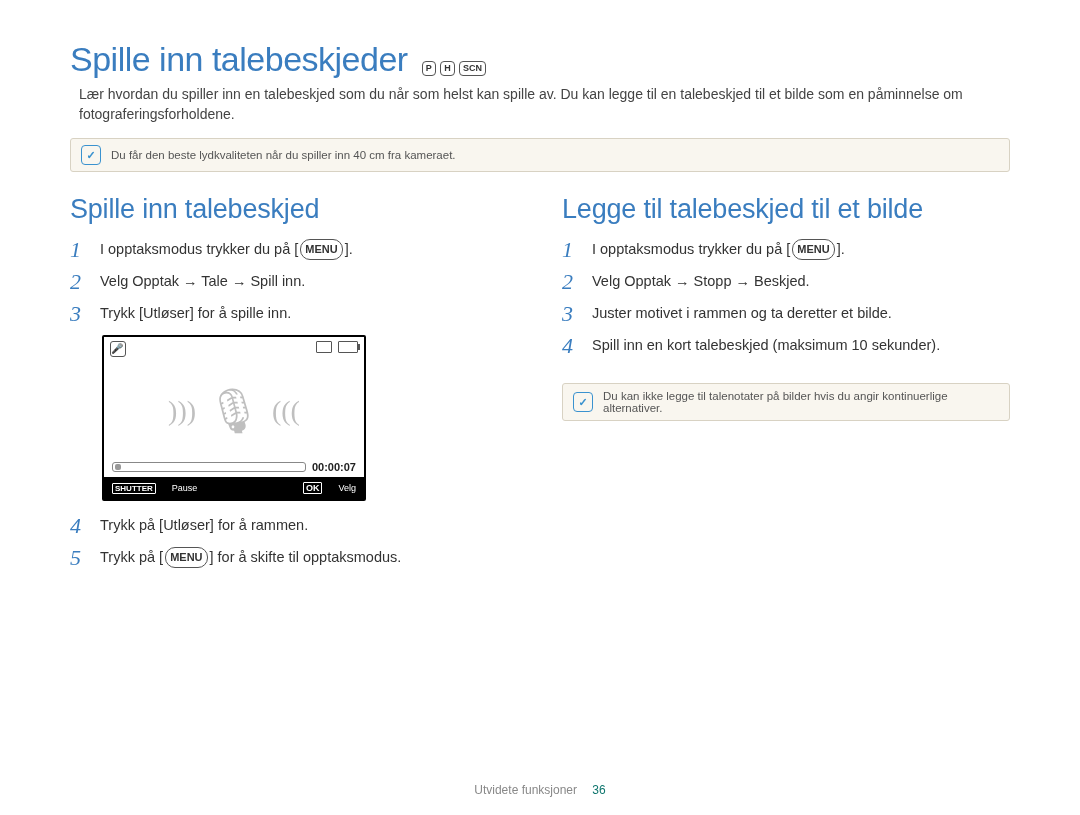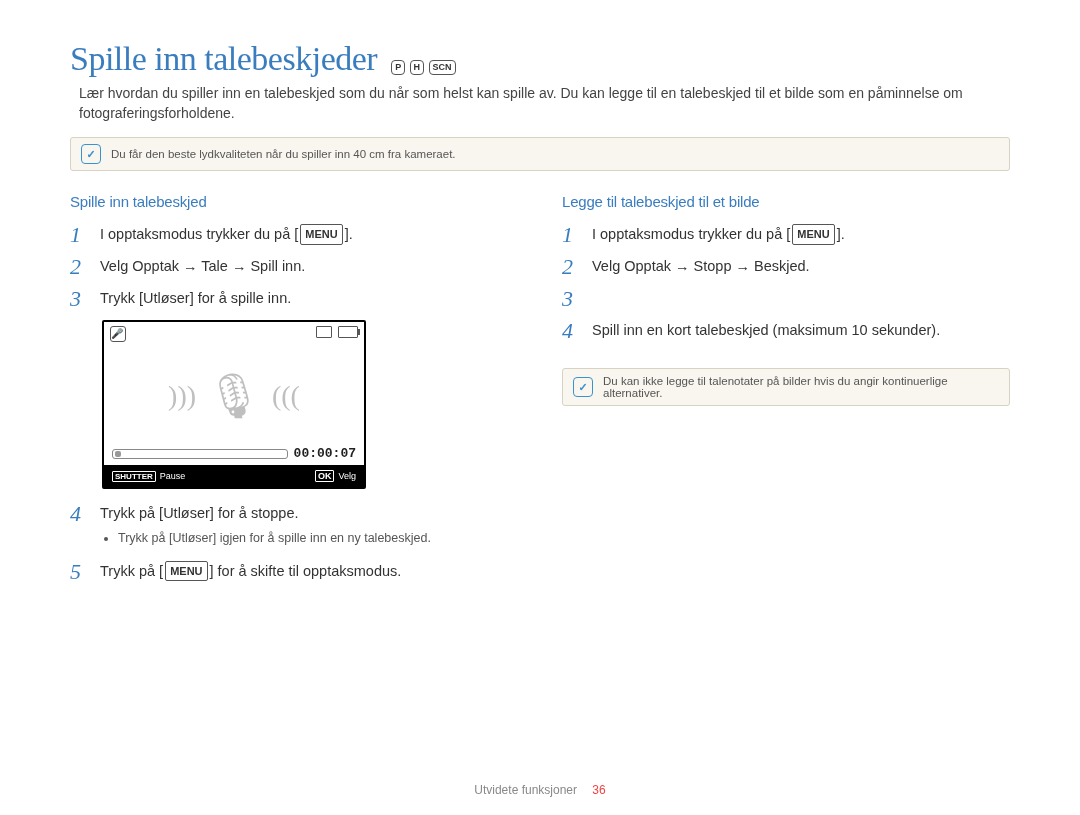--- a/index.html
+++ b/index.html
@@ -13,21 +13,20 @@
     padding: 40px 70px 10px 70px;
     position: relative;
   }
   .title-row { display: flex; align-items: baseline; gap: 14px; }
   .page-title {
     color: #3a7dbf;
     font-size: 34px;
     font-weight: 400;
     letter-spacing: -0.5px;
     margin: 0;
-    font-family: Liberation Serif, serif;
   }
   .mode-icon {
     display: inline-block;
     border: 1px solid #555;
     border-radius: 4px;
     font-size: 9px;
     font-weight: bold;
     padding: 2px 3px;
     line-height: 1;
     color: #333;
@@ -52,41 +51,41 @@
     border: 1.5px solid #3a92cf;
     color: #3a92cf;
     border-radius: 4px;
     width: 18px; height: 18px;
     display: inline-flex; align-items: center; justify-content: center;
     font-weight: bold; font-size: 11px;
     flex: 0 0 auto;
   }
   .columns { display: flex; gap: 44px; }
   .col { flex: 1; min-width: 0; }
-  .section-heading { color: #3a7dbf; font-size: 15px; font-weight: 400; margin: 0 0 14px; letter-spacing: -0.2px; }
+  .section-heading { color: #3a7dbf; font-size: 27px; font-weight: 400; margin: 0 0 14px; letter-spacing: -0.2px; }
   .step {
     display: flex;
     align-items: flex-start;
     gap: 12px;
     margin-bottom: 10px;
   }
   .step-num {
     color: #3a7dbf;
     font-size: 22px;
     font-style: italic;
     font-family: Georgia, "Times New Roman", serif;
     line-height: 1;
     width: 18px;
     flex: 0 0 auto;
   }
   .step-body { font-size: 14.5px; color: #333; line-height: 1.5; flex: 1; }
   .step-body .key {
     display: inline-block;
     border: 1px solid #555;
-    border-radius: 2px;
+    border-radius: 10px;
     font-size: 11px;
     font-weight: bold;
     padding: 1px 4px;
     margin: 0 2px;
     vertical-align: 1px;
     font-family: Arial, sans-serif;
   }
   .bullets { margin: 4px 0 0 0; padding-left: 18px; font-size: 12.5px; color: #555; }
   .bullets li { margin-bottom: 3px; }
   b.heavy { font-weight: normal; }
@@ -111,38 +110,38 @@
   .mic-big {
     font-size: 44px; color: #bfbfbf;
   }
   .lcd-progress {
     display: flex; align-items: center; gap: 6px; padding: 0 8px 4px;
   }
   .pbar {
     flex: 1; height: 8px; border: 1px solid #888; border-radius: 3px; position: relative; background: #fff;
   }
   .pbar::before { content:""; position:absolute; left:2px; top:1px; bottom:1px; width:6px; background:#999; border-radius:2px; }
-  .ptime { font-family: Liberation Mono, monospace; font-size: 13px; font-weight: bold; color:#222; }
+  .ptime { font-family: Liberation Sans, sans-serif; font-size: 11px; font-weight: bold; color:#222; }
   .lcd-bottom {
     height: 22px; background: #000; color: #fff;
-    display: flex; align-items: center; gap: 4px; padding: 0 8px;
+    display: flex; align-items: center; gap: 16px; padding: 0 8px;
     font-size: 9px;
   }
   .lcd-bottom .btn-label { letter-spacing: 0; }
   .shutter-lbl { font-family: Arial; font-weight: bold; font-size: 8px; letter-spacing: 0; border:1px solid #fff; padding:0 2px; border-radius:1px; }
   .ok-lbl { font-weight: bold; font-size: 9px; border:1px solid #fff; padding:0 2px; border-radius:1px; }
   .footer {
     position: absolute;
     bottom: 18px;
     left: 0; right: 0;
     text-align: center;
     font-size: 12px;
     color: #888;
   }
-  .footer .pg { color: #ef4444; margin-left: 12px; }
+  .footer .pg { color: #0f766e; margin-left: 12px; }
   .mic-small {
     display:inline-block; width:14px; height:14px; border:1px solid #555; border-radius:3px;
     text-align:center; line-height:14px; font-size:10px;
   }
   .batt {
     display:inline-block; width:18px; height:10px; border:1px solid #555; border-radius:1px; position:relative; margin-left:3px;
   }
   .batt::after{content:""; position:absolute; right:-3px; top:2px; width:2px; height:6px; background:#555;}
   .card {
     display:inline-block; width:14px; height:10px; border:1px solid #555; border-radius:1px;
@@ -215,26 +214,21 @@
         <span class="btn-label">Pause</span>
         <span style="flex:1"></span>
         <span class="ok-lbl">OK</span>
         <span class="btn-label">Velg</span>
       </div>
     </div>
 
     <div class="step">
       <div class="step-num">4</div>
       <div class="step-body">
-        <span>Trykk på [</span><b class="heavy">Utløser</b><span>] for å stoppe.</span>
-        <ul class="bullets">
-          <li>
-            <span>Trykk på [</span><b class="heavy">Utløser</b><span>] igjen for å spille inn en ny talebeskjed.</span>
-          </li>
-        </ul>
+        <span>Trykk på [</span><b class="heavy">Utløser</b><span>] for å rammen.</span>
       </div>
     </div>
 
     <div class="step">
       <div class="step-num">5</div>
       <div class="step-body">
         <span>Trykk på [</span><span class="key">MENU</span><span>] for å skifte til opptaksmodus.</span>
       </div>
     </div>
   </div>
@@ -252,20 +246,21 @@
     <div class="step">
       <div class="step-num">2</div>
       <div class="step-body">
         <span>Velg </span><b class="heavy">Opptak → Stopp → Beskjed</b><span>.</span>
       </div>
     </div>
 
     <div class="step">
       <div class="step-num">3</div>
       <div class="step-body">
+        <span>Juster motivet i rammen og ta deretter et bilde.</span>
       </div>
     </div>
 
     <div class="step">
       <div class="step-num">4</div>
       <div class="step-body">
         <span>Spill inn en kort talebeskjed (maksimum 10 sekunder).</span>
       </div>
     </div>
 

